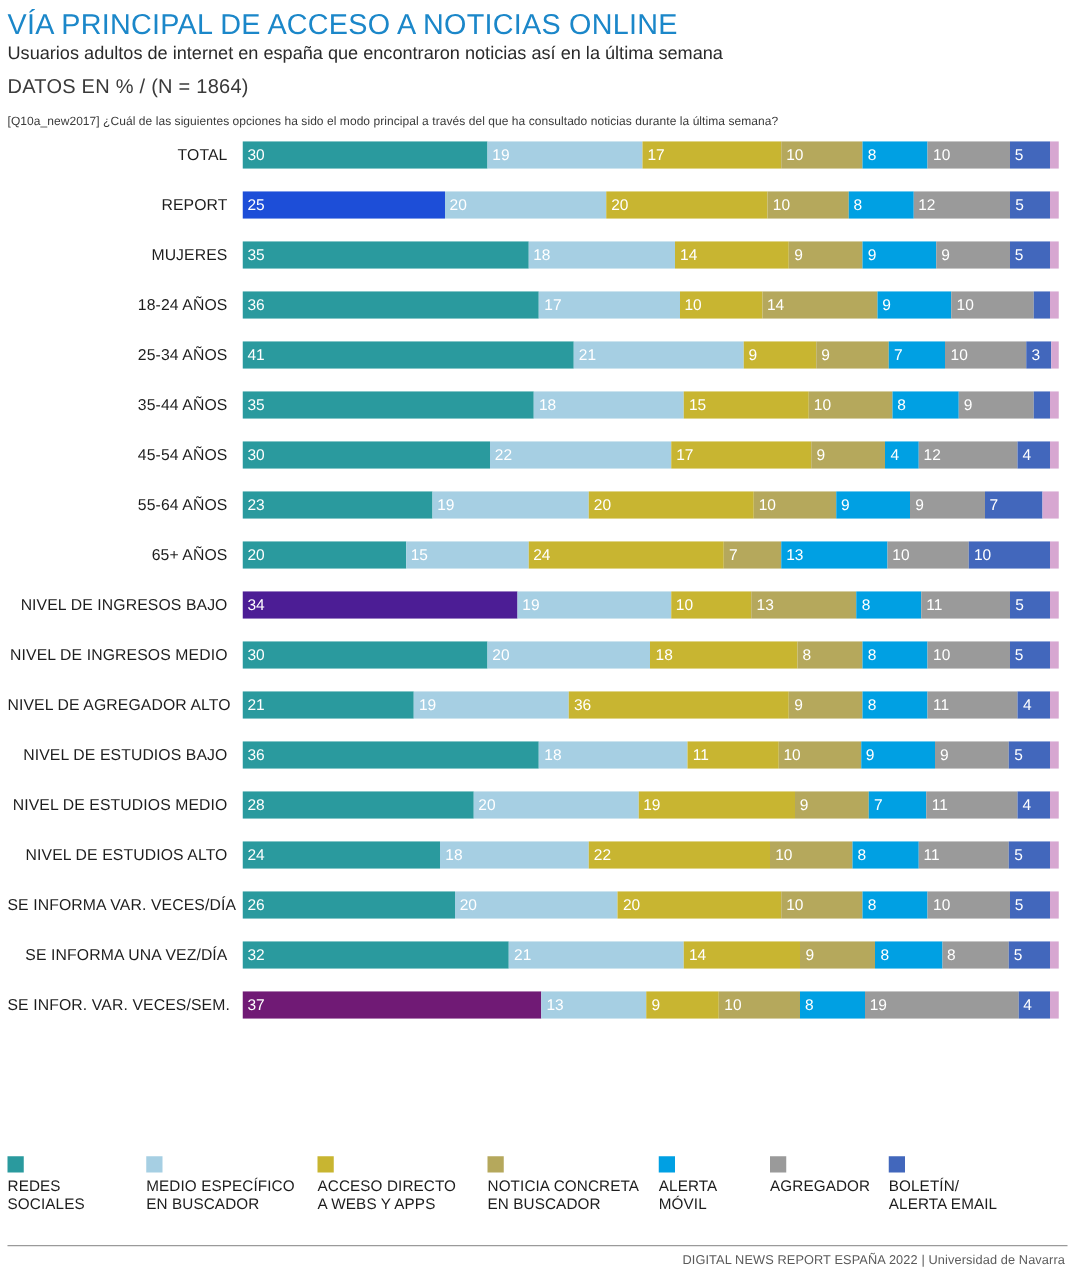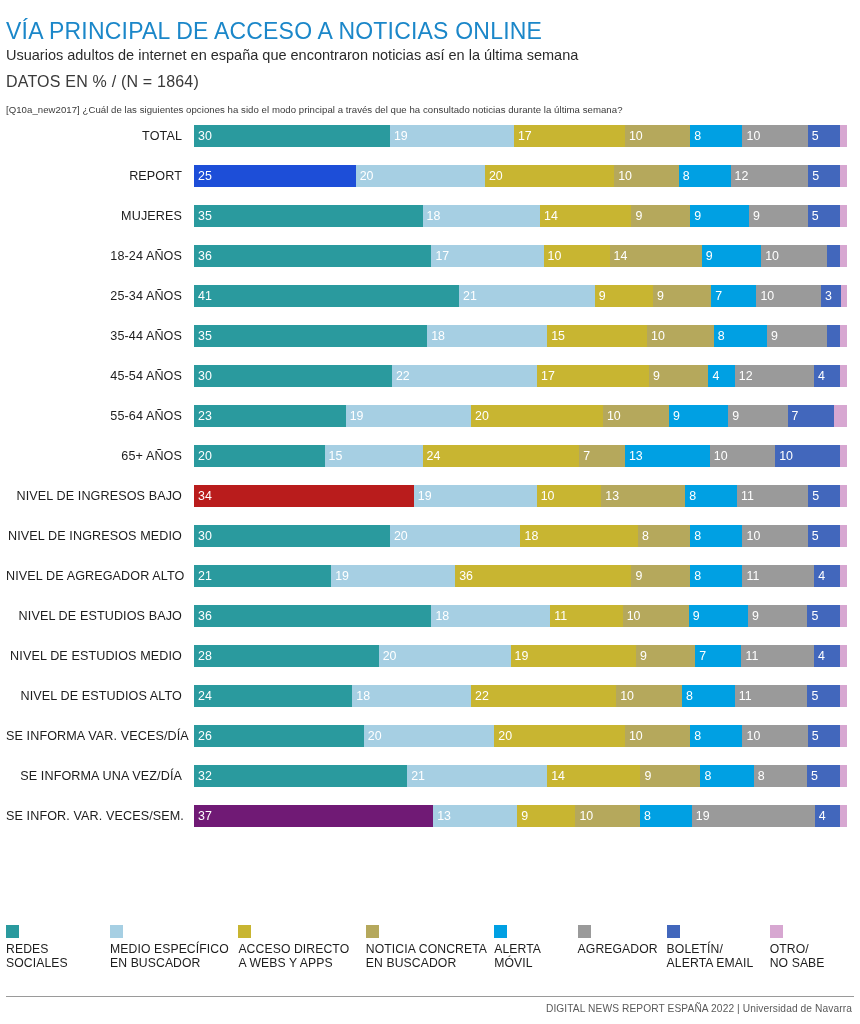--- a/index.html
+++ b/index.html
@@ -15,21 +15,21 @@
     color: #2b2b2b;
     overflow: hidden;
     position: relative;
   }
 
   .page {
     width: 860px;
     height: 1024px;
     position: relative;
     box-sizing: border-box;
-    padding: 12px 6px;
+    padding: 0 6px;
   }
 
   
   .hdr { padding-top: 6px; }
   .chart-title {
     color: #1b87c9;
     font-size: 23px;
     letter-spacing: 0.2px;
     font-weight: 400;
     line-height: 26px;
@@ -272,21 +272,21 @@
           <div class="seg" style="background: rgb(181, 168, 92); width: 45.71px; flex: 0 0 45.71px;">7</div>
           <div class="seg" style="background: rgb(0, 160, 227); width: 84.89px; flex: 0 0 84.89px;">13</div>
           <div class="seg" style="background: rgb(154, 154, 154); width: 65.3px; flex: 0 0 65.3px;">10</div>
           <div class="seg" style="background: rgb(66, 103, 188); width: 65.3px; flex: 0 0 65.3px;">10</div>
           <div class="seg tiny" style="background: rgb(215, 167, 209); width: 6.53px; flex: 0 0 6.53px;"></div>
         </div>
       </div>
       <div class="row">
         <div class="row-label">NIVEL DE INGRESOS BAJO</div>
         <div class="bar">
-          <div class="seg" style="background: #b91c1c; width: 219.822px; flex: 0 0 219.822px;">34</div>
+          <div class="seg" style="background: #4c1d95; width: 219.822px; flex: 0 0 219.822px;">34</div>
           <div class="seg" style="background: rgb(166, 207, 227); width: 122.842px; flex: 0 0 122.842px;">19</div>
           <div class="seg" style="background: rgb(200, 181, 49); width: 64.6535px; flex: 0 0 64.6535px;">10</div>
           <div class="seg" style="background: rgb(181, 168, 92); width: 84.0495px; flex: 0 0 84.0495px;">13</div>
           <div class="seg" style="background: rgb(0, 160, 227); width: 51.7228px; flex: 0 0 51.7228px;">8</div>
           <div class="seg" style="background: rgb(154, 154, 154); width: 71.1188px; flex: 0 0 71.1188px;">11</div>
           <div class="seg" style="background: rgb(66, 103, 188); width: 32.3267px; flex: 0 0 32.3267px;">5</div>
           <div class="seg tiny" style="background: rgb(215, 167, 209); width: 6.46535px; flex: 0 0 6.46535px;"></div>
         </div>
       </div>
       <div class="row">
@@ -423,23 +423,18 @@
       </div>
       <div class="legend-item" style="width: 95px;">
         <span class="legend-swatch" style="background: rgb(154, 154, 154);"></span>
         <span class="legend-label">AGREGADOR</span>
       </div>
       <div class="legend-item" style="width: 110px;">
         <span class="legend-swatch" style="background: rgb(66, 103, 188);"></span>
         <span class="legend-label">BOLETÍN/
 ALERTA EMAIL</span>
       </div>
-      <div class="legend-item" style="width: 90px;">
-        <span class="legend-swatch" style="background: rgb(215, 167, 209);"></span>
-        <span class="legend-label">OTRO/
-NO SABE</span>
-      </div>
     </div>
 
   <div class="footer-rule"></div>
   <div class="footer-text">DIGITAL NEWS REPORT ESPAÑA 2022 | Universidad de Navarra</div>
 
 </div>
 
 </body></html>

